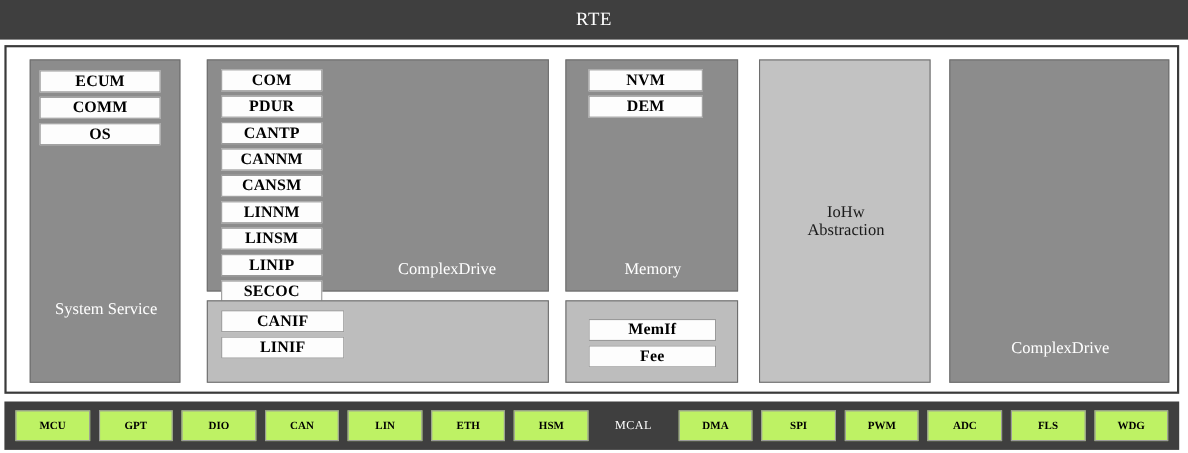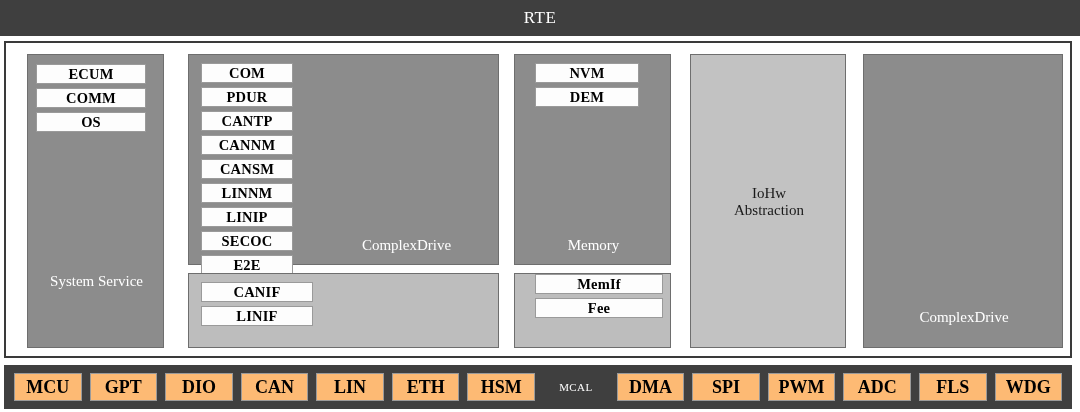--- a/index.html
+++ b/index.html
@@ -97,29 +97,29 @@
     width: 1068px;
     height: 44px;
     background: #3f3f3f;
     box-sizing: border-box;
     display: flex;
     align-items: center;
     padding: 0 10px;
     gap: 8px;
   }
   .mcal-chip {
-    background: #fdba74;
+    background: #bef264;
     border: 1px solid #9a9a9a;
     box-sizing: border-box;
     height: 28px;
     flex: 1 1 0;
     display: flex;
     align-items: center;
     justify-content: center;
-    font-size: 18px;
+    font-size: 10px;
     color: #000000;
     font-weight: bold;
   }
   .mcal-label {
     color: #ffffff;
     font-size: 11px;
     flex: 1 1 0;
     text-align: center;
     letter-spacing: 0.4px;
   }
@@ -145,20 +145,21 @@
     </div>
 
     <div class="block dark" style="left:182px; top:11px; width:311px; height:211px;">
       <div class="chips" style="left:12px; top:8px; width:92px;">
         <div class="chip">COM</div>
         <div class="chip">PDUR</div>
         <div class="chip">CANTP</div>
         <div class="chip">CANNM</div>
         <div class="chip">CANSM</div>
         <div class="chip">LINNM</div>
+        <div class="chip">LINSM</div>
         <div class="chip">LINIP</div>
         <div class="chip">SECOC</div>
         <div class="chip">E2E</div>
       </div>
       <div class="block-label label-white" style="left:130px; top:182px; width:175px;">ComplexDrive</div>
     </div>
 
     <div class="block light" style="left:182px; top:230px; width:311px; height:75px;">
       <div class="chips" style="left:12px; top:8px; width:112px;">
         <div class="chip">CANIF</div>
@@ -168,21 +169,21 @@
 
     <div class="block dark" style="left:508px; top:11px; width:157px; height:211px;">
       <div class="chips" style="left:20px; top:8px; width:104px;">
         <div class="chip">NVM</div>
         <div class="chip">DEM</div>
       </div>
       <div class="block-label label-white" style="left:0; top:182px; width:157px;">Memory</div>
     </div>
 
     <div class="block light" style="left:508px; top:230px; width:157px; height:75px;">
-      <div class="chips" style="left:20px; top:0; width:128px;border-radius:13px;">
+      <div class="chips" style="left:20px; top:16px; width:116px;border-radius:13px;">
         <div class="chip">MemIf</div>
         <div class="chip">Fee</div>
       </div>
     </div>
 
     <div class="block pale" style="left:684px; top:11px; width:156px; height:294px;">
       <div class="block-label label-black" style="left:0; top:130px; width:156px;">IoHw
 Abstraction</div>
     </div>
 

